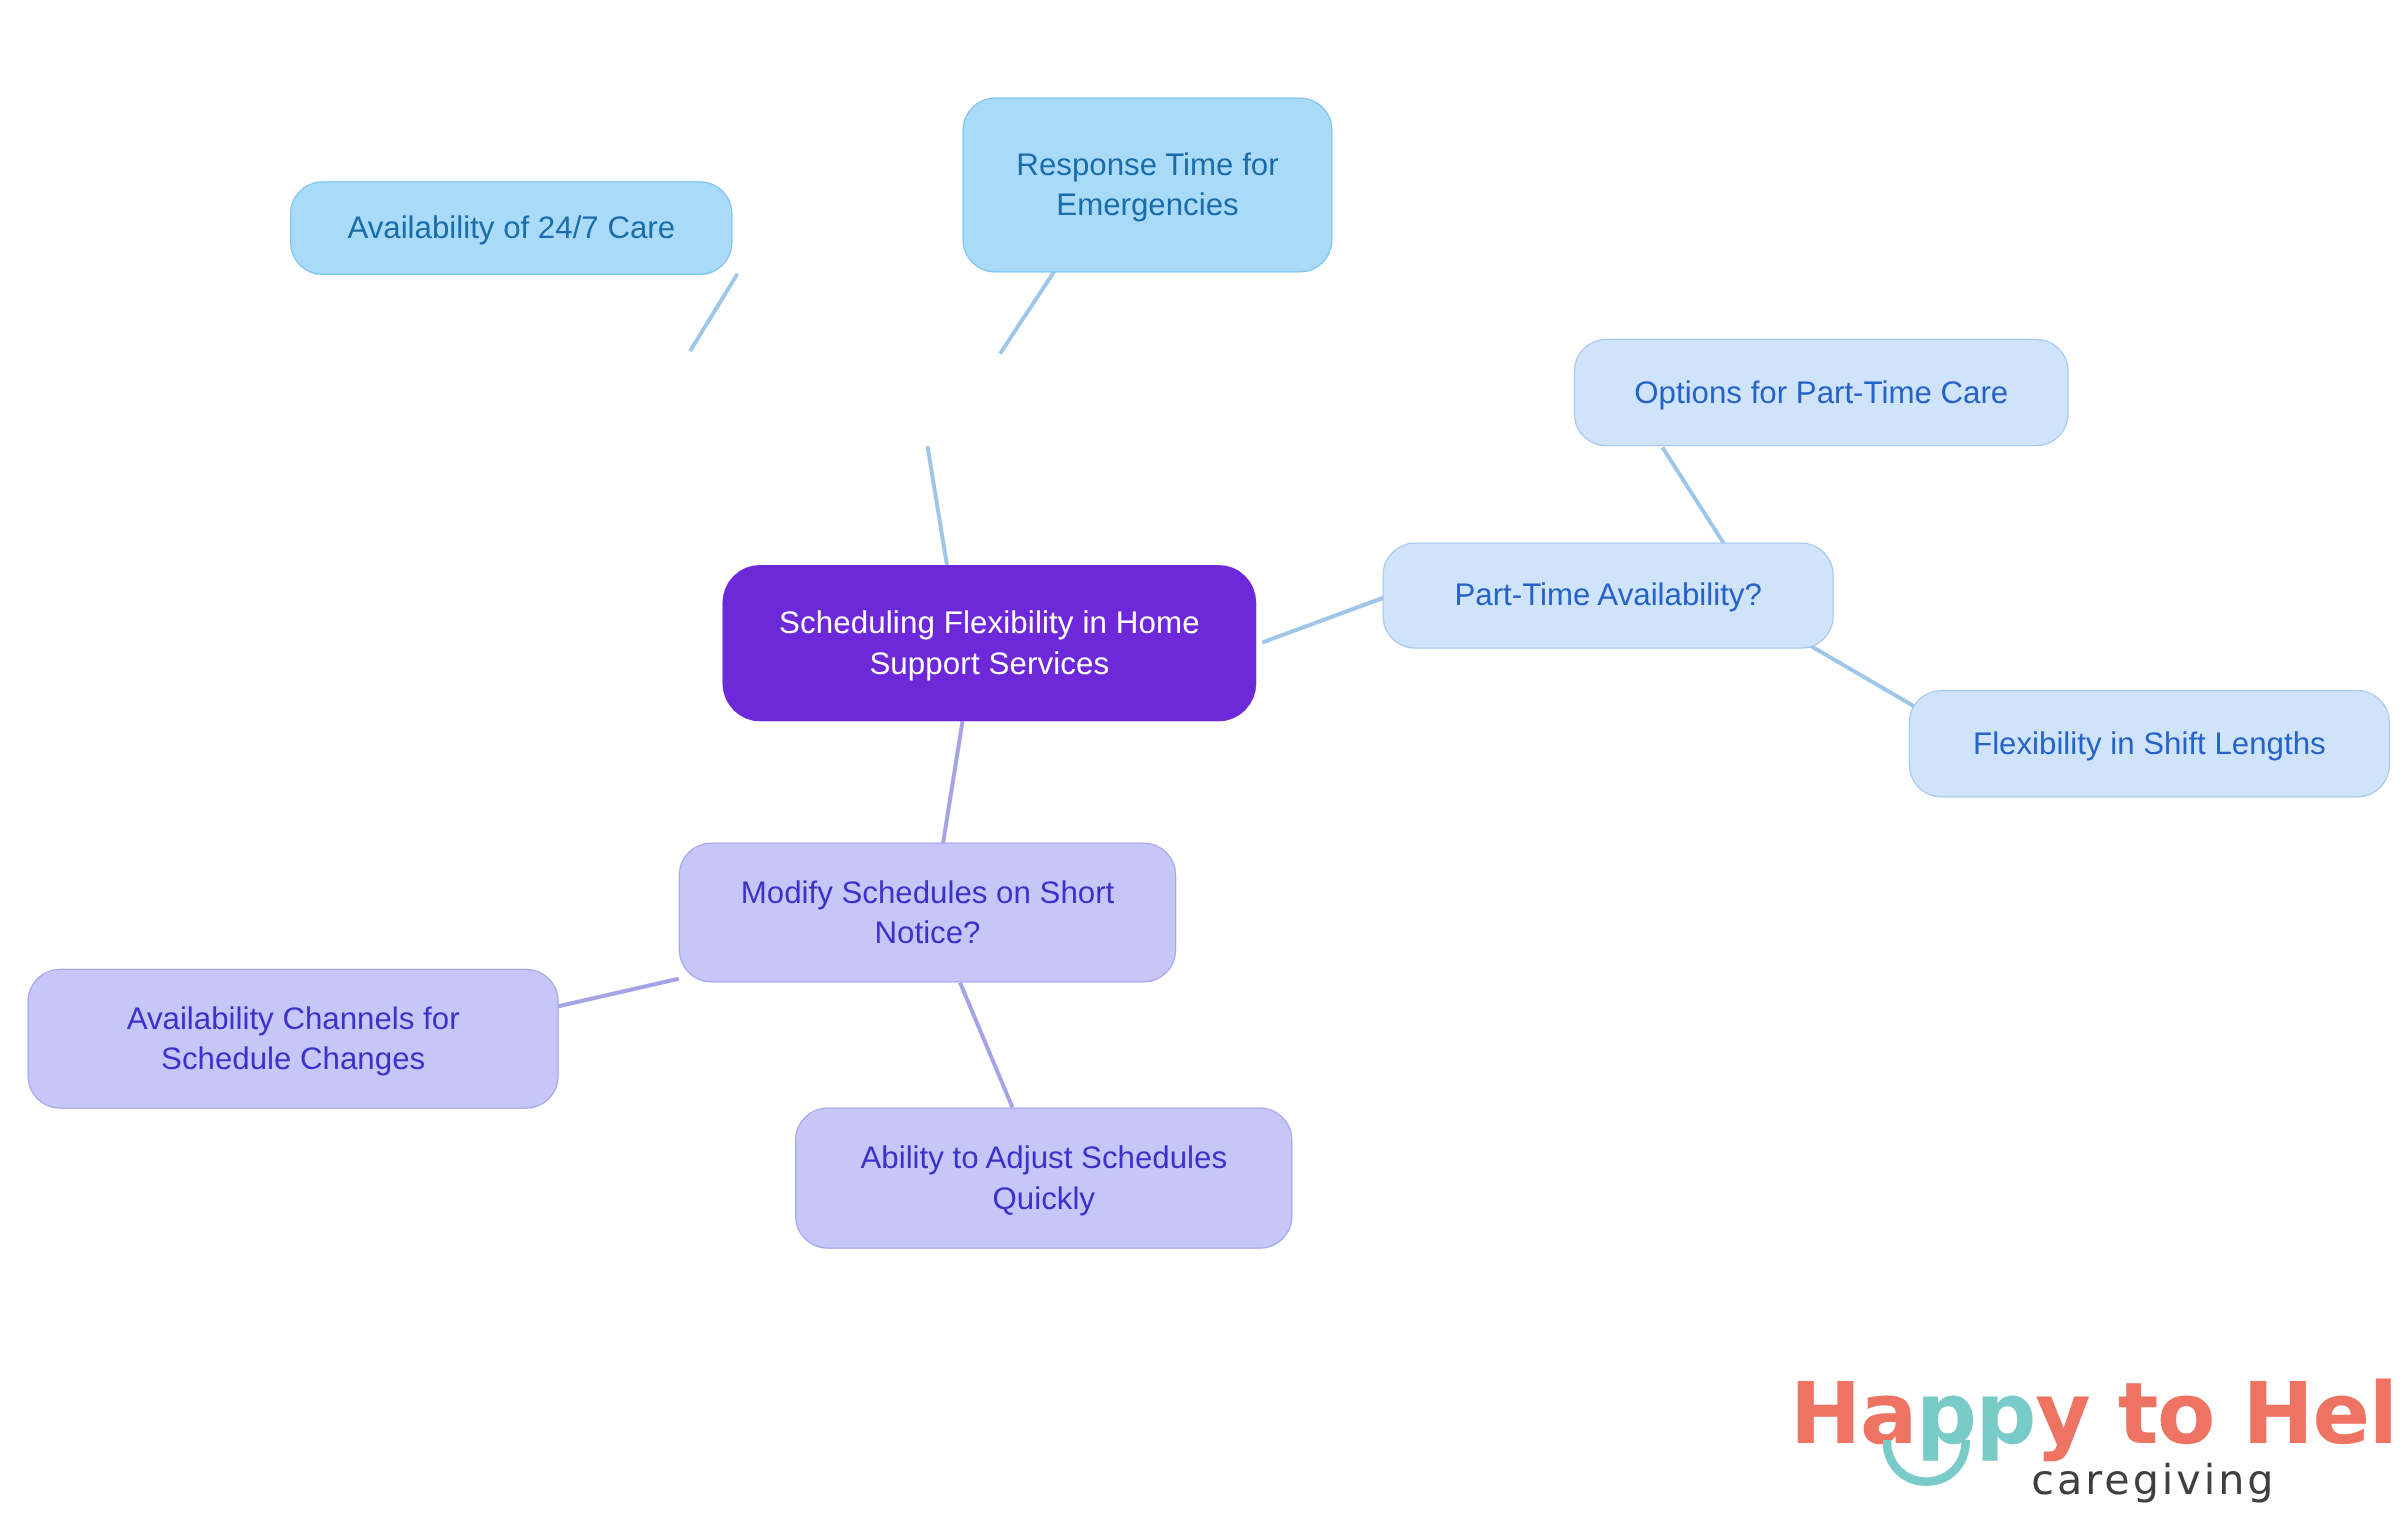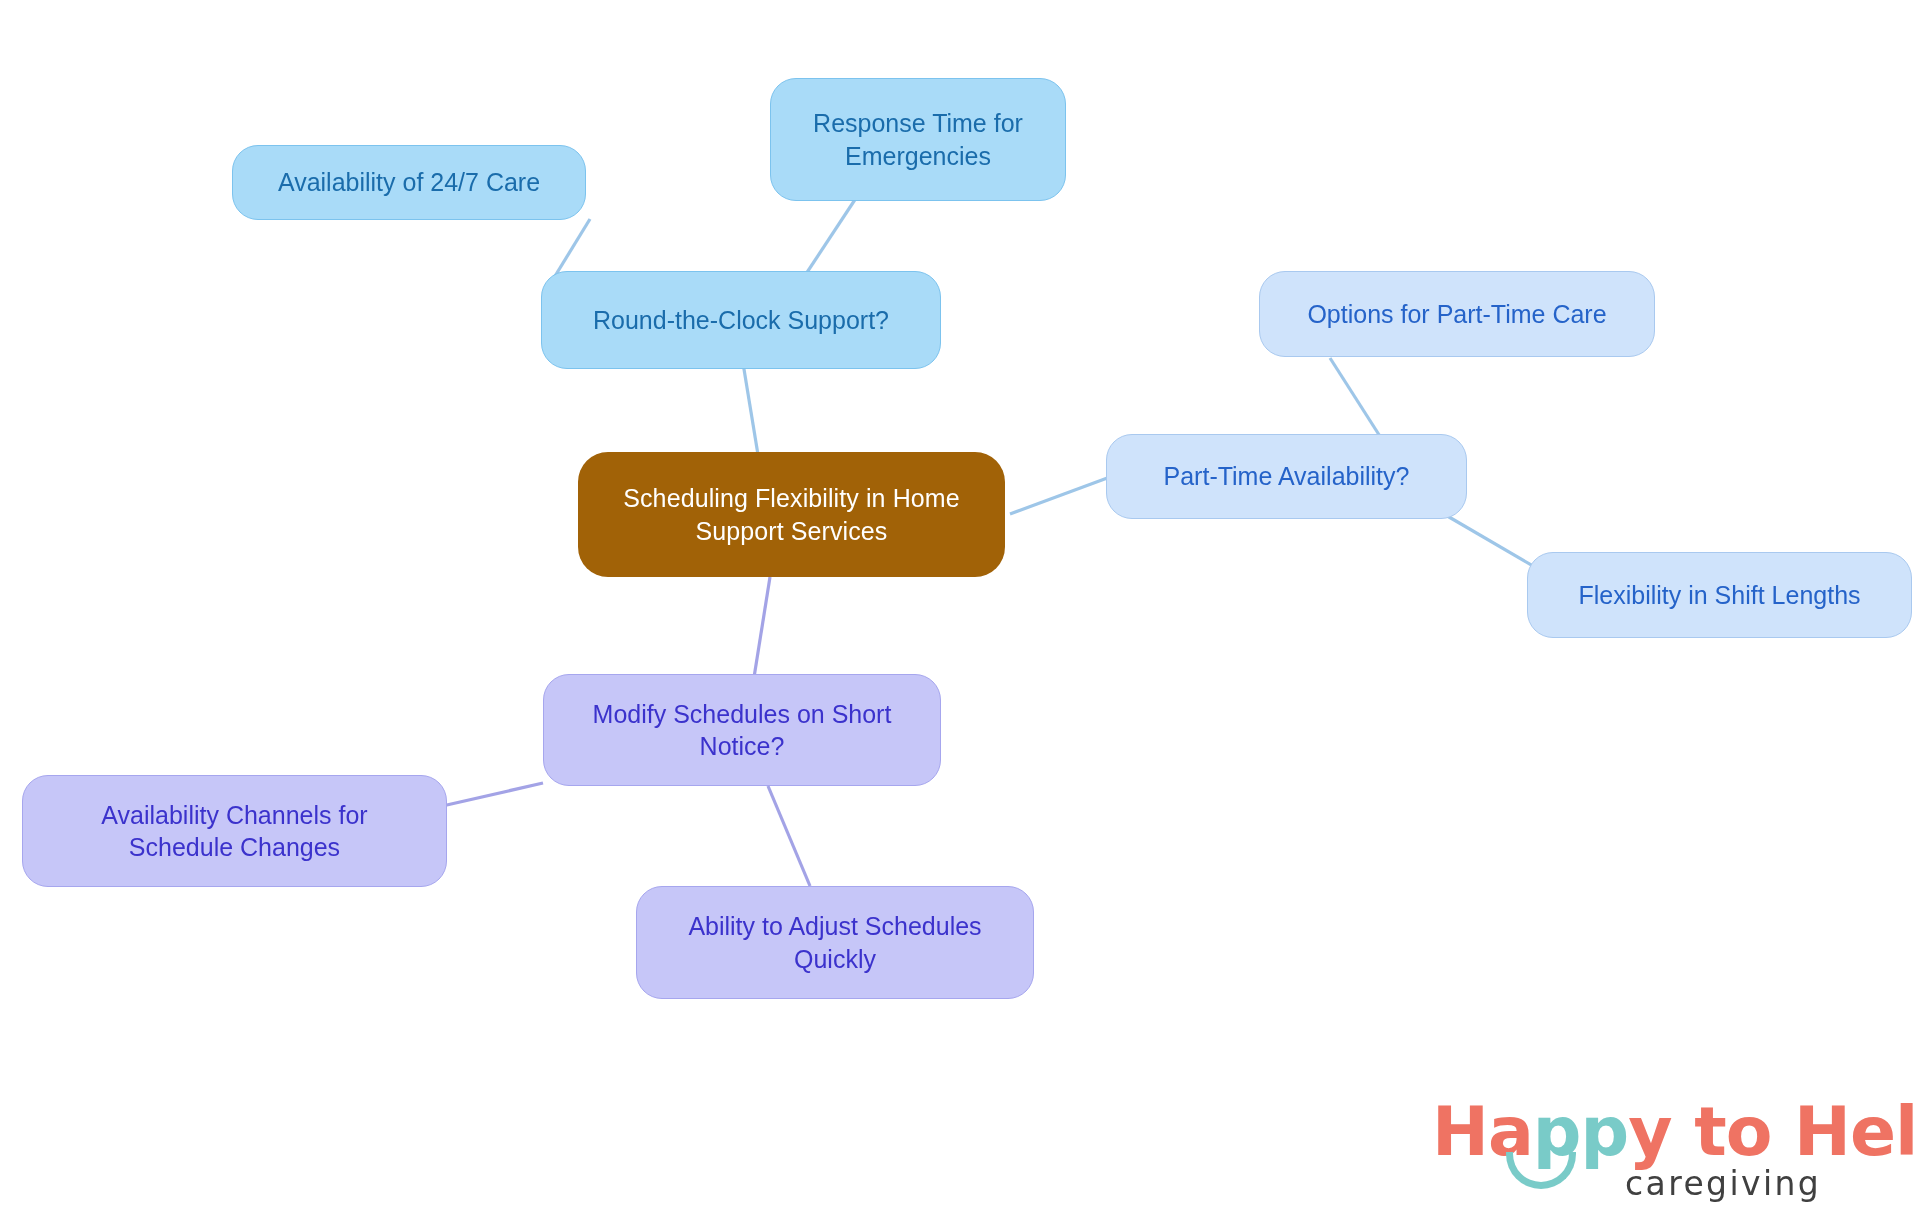--- a/index.html
+++ b/index.html
@@ -31,21 +31,21 @@
     display: flex;
     align-items: center;
     justify-content: center;
     text-align: center;
     border-radius: 26px;
     line-height: 1.30;
     padding: 6px 16px;
     white-space: pre-line;
   }
   .node.root {
-    background: #a16207;
+    background: #6d28d9;
     color: #ffffff;
     border: none;
     font-size: 25px;
     border-radius: 30px;
     letter-spacing: 0.1px;
   }
   .node.blue-a {
     background: #a9dbf8;
     border: 1.6px solid #7cc3ee;
     color: #1a6cab;
@@ -127,25 +127,24 @@
     <path d="M 770 577 L 752 690" fill="none" stroke="#a3a3e6" stroke-width="3.2"></path>
 
     <path d="M 543 783 L 438 807" fill="none" stroke="#a3a3e6" stroke-width="3.2"></path>
 
     <path d="M 768 786 L 810 886" fill="none" stroke="#a3a3e6" stroke-width="3.2"></path>
   </svg>
 
   <div class="node root" style="left:578px; top:452px; width:427px; height:125px;">Scheduling Flexibility in Home
 Support Services</div>
 
-  <div class="node blue-a" style="left:541px; top:271px; width:400px; height:98px;">Round-the-Clock Support?</div>
 
   <div class="node blue-a" style="left:232px; top:145px; width:354px; height:75px;text-align:center;">Availability of 24/7 Care</div>
 
-  <div class="node blue-a" style="left:770px; top:78px; width:296px; height:123px;">Response Time for
+  <div class="node blue-a" style="left:770px; top:78px; width:296px; height:140px;">Response Time for
 Emergencies</div>
 
   <div class="node blue-b" style="left:1106px; top:434px; width:361px; height:85px;">Part-Time Availability?</div>
 
   <div class="node blue-b" style="left:1259px; top:271px; width:396px; height:86px;">Options for Part-Time Care</div>
 
   <div class="node purple" style="left:543px; top:674px; width:398px; height:112px;">Modify Schedules on Short
 Notice?</div>
 
   <div class="node blue-b" style="left:1527px; top:552px; width:385px; height:86px;">Flexibility in Shift Lengths</div>

